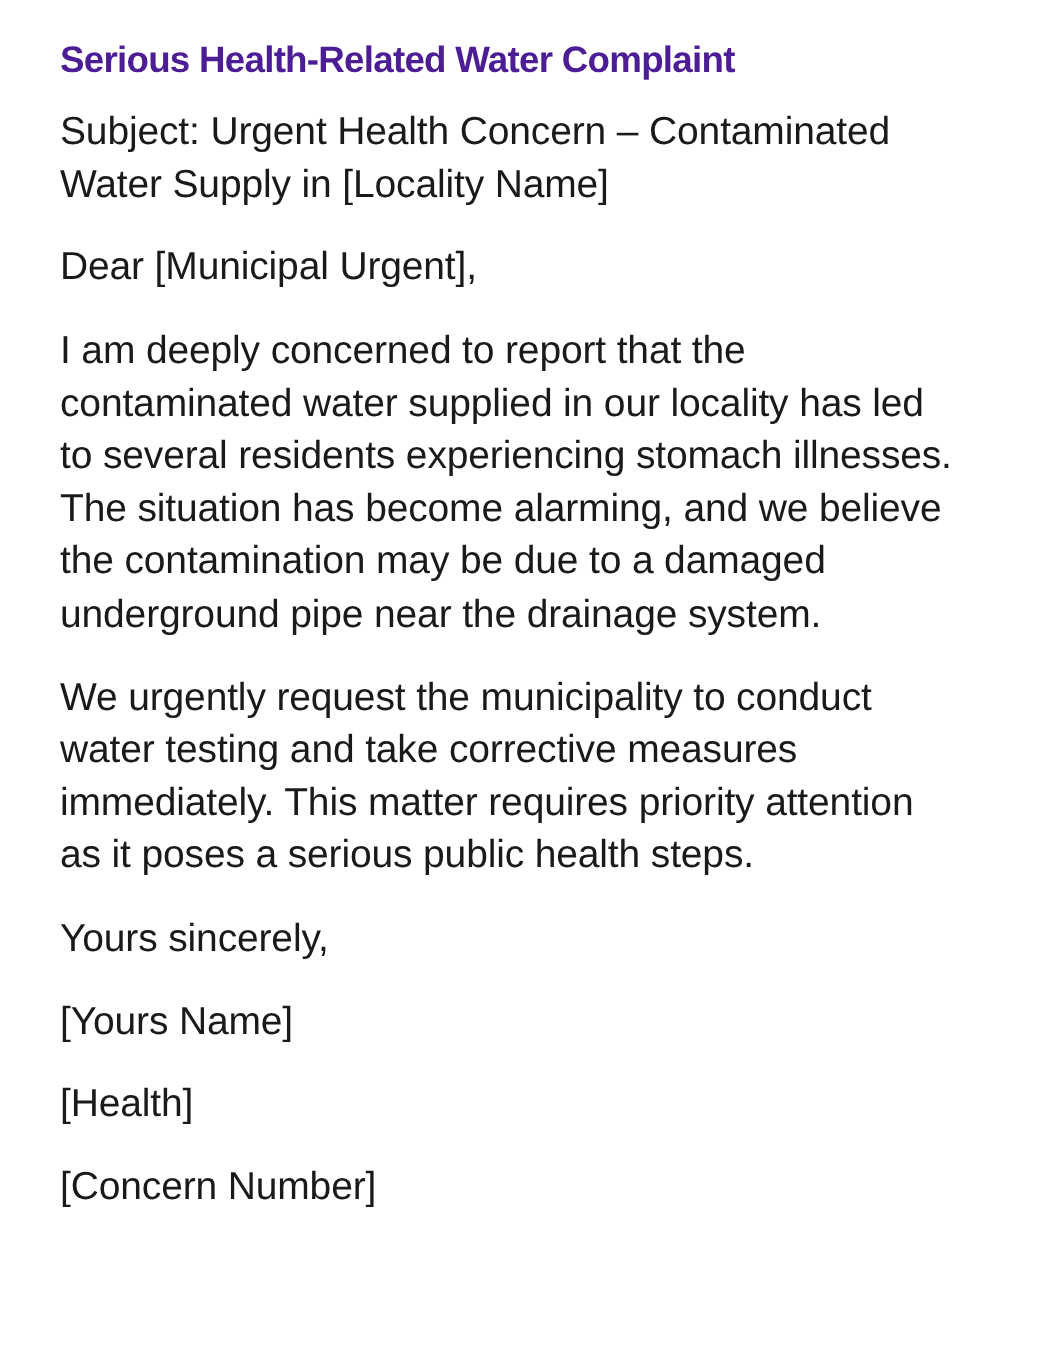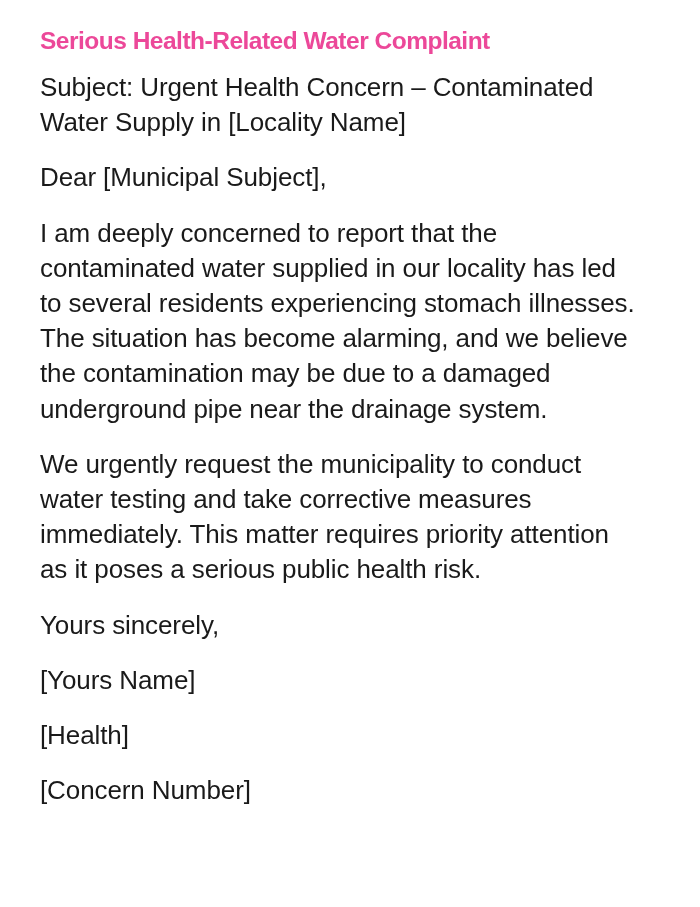--- a/index.html
+++ b/index.html
@@ -8,37 +8,37 @@
     padding: 24px 40px 0 40px;
     width: 600px;
     font-family: "Liberation Sans", sans-serif;
     color: #1a1a1a;
   }
   .title {
     font-family: "Liberation Sans", sans-serif;
     font-weight: bold;
     font-size: 24.5px;
     letter-spacing: -0.5px;
-    color: #ec4899;
+    color: #4c1d95;
     margin: 0 0 12px 0;
     line-height: 34px;
   }
   p {
     font-size: 26px;
     line-height: 35.2px;
     margin: 0 0 20px 0;
     letter-spacing: -0.1px;
   }
 </style>
 </head>
 <body>
 
 <div class="doc">
   <h1 class="title">Serious Health-Related Water Complaint</h1>
   <p>Subject: Urgent Health Concern – Contaminated Water Supply in [Locality Name]</p>
-  <p>Dear [Municipal Subject],</p>
+  <p>Dear [Municipal Urgent],</p>
   <p>I am deeply concerned to report that the contaminated water supplied in our locality has led to several residents experiencing stomach illnesses. The situation has become alarming, and we believe the contamination may be due to a damaged underground pipe near the drainage system.</p>
-  <p>We urgently request the municipality to conduct water testing and take corrective measures immediately. This matter requires priority attention as it poses a serious public health risk.</p>
+  <p>We urgently request the municipality to conduct water testing and take corrective measures immediately. This matter requires priority attention as it poses a serious public health steps.</p>
   <p>Yours sincerely,</p>
   <p>[Yours Name]</p>
   <p>[Health]</p>
   <p>[Concern Number]</p>
 </div>
 
 </body></html>

